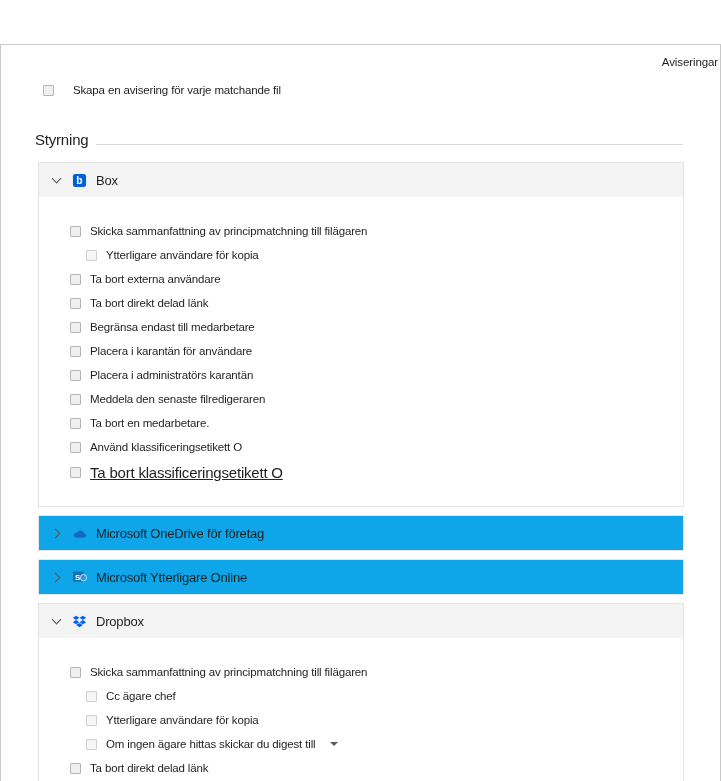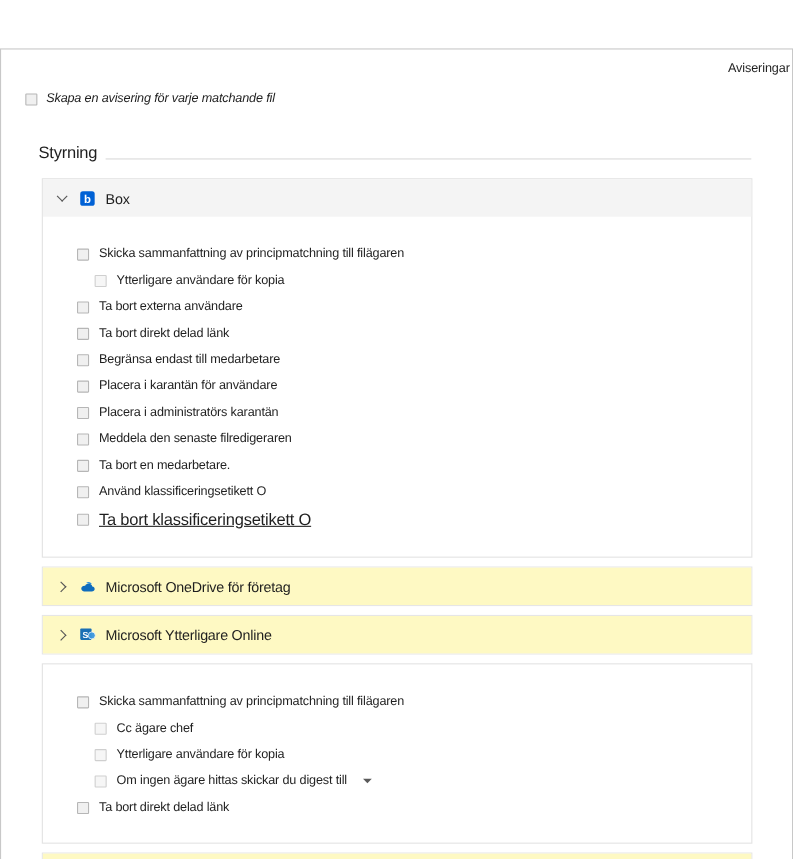--- a/index.html
+++ b/index.html
@@ -30,25 +30,24 @@
     font-size: 11.5px;
     color: #1f1f1f;
     white-space: nowrap;
     letter-spacing: -0.1px;
   }
 
   
   .top-check-row {
     position: absolute;
     top: 39px;
-    left: 22px;
+    left: 42px;
     display: flex;
     align-items: center;
-    gap: 8px;
-    font-style: italic;
+    gap: 19px;
   }
 
   
   .cb {
     width: 11px;
     height: 11px;
     box-sizing: border-box;
     border: 1px solid #b6b6b6;
     background: #f0f0f0;
     border-radius: 1px;
@@ -110,21 +109,21 @@
     display: flex;
     align-items: center;
     padding-left: 13px;
     gap: 9px;
     box-sizing: border-box;
   }
   .panel.collapsed {
     border: 1px solid #e6e6e6;
   }
   .panel.collapsed .panel-header {
-    background: #fef9c3;
+    background: #0ea5e9;
   }
   .panel-title {
     font-size: 13px;
     color: #1f1f1f;
     letter-spacing: -0.2px;
     white-space: nowrap;
   }
 
   
   .chev {
@@ -275,20 +274,31 @@
           <svg class="brand-icon" viewBox="0 0 16 16">
             <rect x="1" y="1.5" width="11" height="11" rx="1" fill="#1a6fb5"></rect>
             <text x="6" y="10.2" text-anchor="middle" font-size="8.5" font-family="Liberation Sans, sans-serif" font-weight="bold" fill="#ffffff">S</text>
             <circle cx="12.2" cy="8.2" r="3.4" fill="#3a96dd" fill-opacity="0.95"></circle>
             <circle cx="12.2" cy="8.2" r="3.4" fill="none" stroke="#ffffff" stroke-width="0.7"></circle>
           </svg>
           <span class="panel-title">Microsoft Ytterligare Online</span>
         </div>
       </div>
       <div class="panel">
+        <div class="panel-header">
+          <span class="chev down"></span>
+          <svg class="brand-icon" viewBox="0 0 16 16">
+            <path d="M4.3 1.8L0.8 4.1l3.5 2.3 3.6-2.3z" fill="#0061fe"></path>
+            <path d="M11.6 1.8L8.0 4.1l3.6 2.3 3.5-2.3z" fill="#0061fe"></path>
+            <path d="M0.8 8.7l3.5 2.3 3.6-2.3-3.6-2.3z" fill="#0061fe"></path>
+            <path d="M15.1 8.7l-3.5-2.3L8.0 8.7l3.6 2.3z" fill="#0061fe"></path>
+            <path d="M4.4 11.8l3.6-2.3 3.6 2.3-3.6 2.3z" fill="#0061fe"></path>
+          </svg>
+          <span class="panel-title">Dropbox</span>
+        </div>
         <div class="panel-body">
           <div class="opt-row">
             <span class="cb"></span>
             <span class="cb-label">Skicka sammanfattning av principmatchning till filägaren</span>
           </div>
           <div class="opt-row indent">
             <span class="cb faint"></span>
             <span class="cb-label">Cc ägare chef</span>
           </div>
           <div class="opt-row indent">

